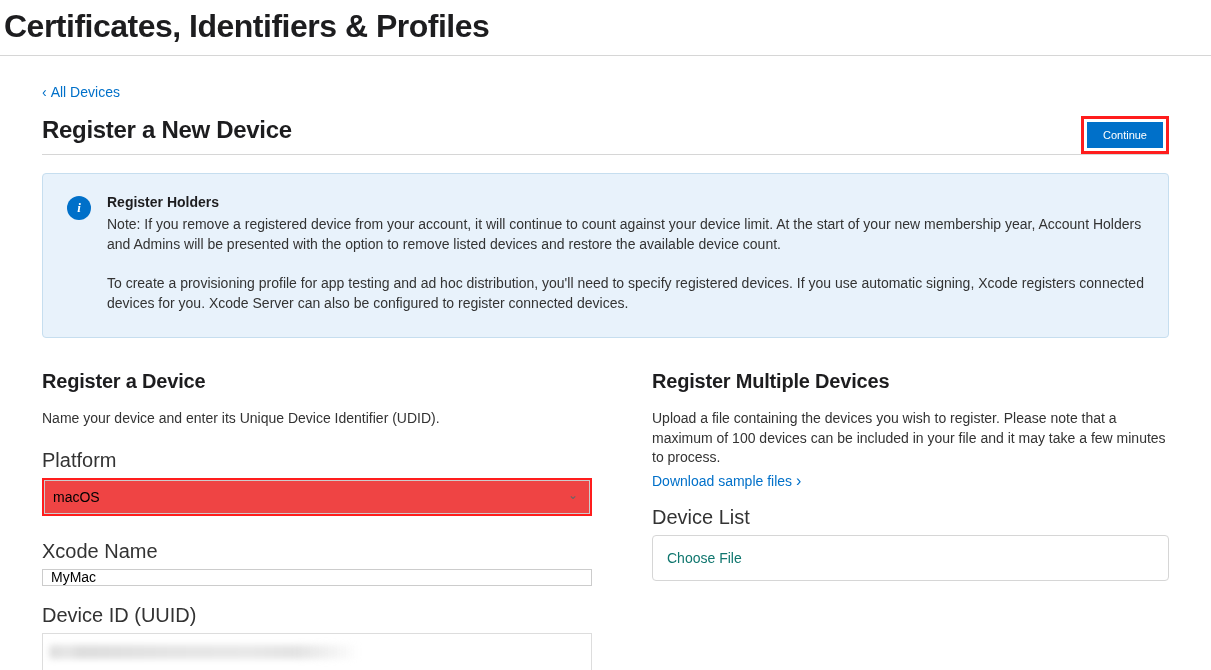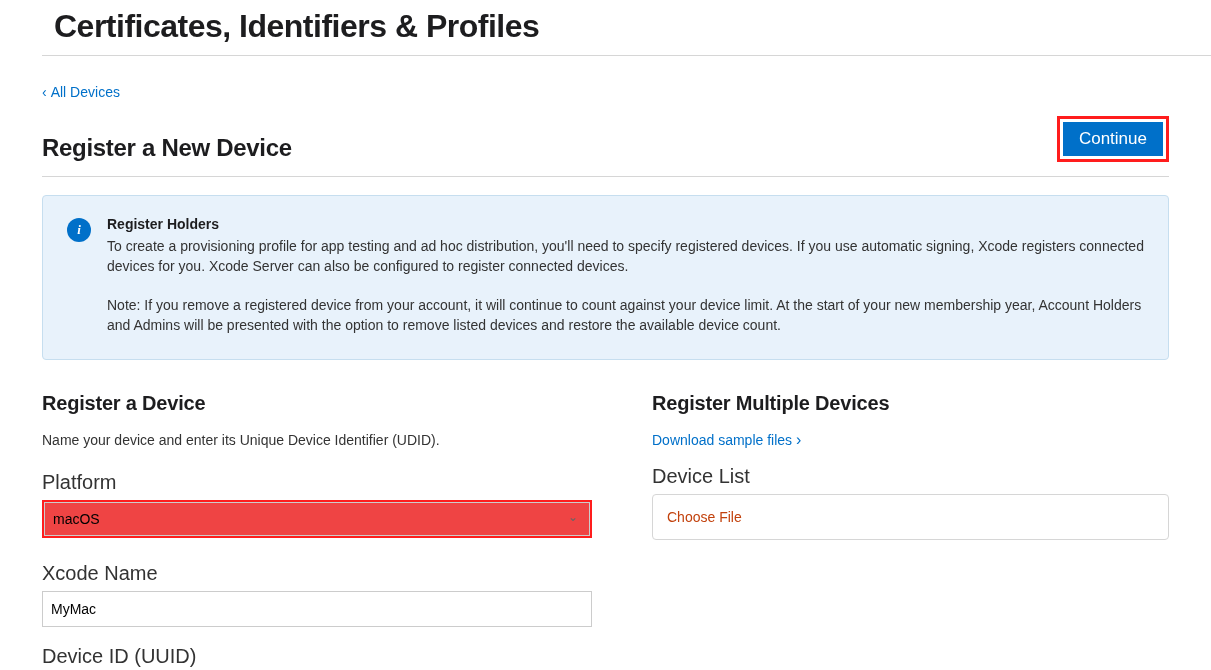--- a/index.html
+++ b/index.html
@@ -10,63 +10,61 @@
     body {
       font-family: -apple-system, BlinkMacSystemFont, "Segoe UI", Helvetica, Arial, sans-serif;
       background: #fff;
       color: #1d1d1f;
       font-size: 14px;
     }
     .main-title {
       font-size: 32px;
       font-weight: 700;
       letter-spacing: -0.5px;
-      padding: 8px 4px 10px 12px;
+      padding: 8px 4px 10px 4px;
       border-bottom: 1px solid #d6d6d6;
-      margin-left: 42px;
     }
     .content {
       padding: 28px 42px 20px 42px;
     }
     .back-link {
       color: #0070c9;
       text-decoration: none;
       font-size: 14px;
       display: inline-flex;
       align-items: center;
       margin-bottom: 16px;
     }
     .back-link .chev {
       font-size: 14px;
       margin-right: 4px;
     }
     .header-row {
       display: flex;
       justify-content: space-between;
-      align-items: flex-end;
-      padding-bottom: 14px;
+      align-items: flex-start;
       border-bottom: 1px solid #d6d6d6;
       margin-bottom: 18px;
     }
     .sub-title {
       font-size: 24px;
       font-weight: 700;
       letter-spacing: -0.3px;
     }
     .continue-wrapper {
       border: 3px solid #ff1d1d;
       padding: 3px;
       display: inline-block;
     }
     .continue-btn {
       background: #0070c9;
       color: #fff;
       border: none;
       padding: 7px 16px;
-      font-size: 17px;
+      font-size: 11px;
       cursor: pointer;
       font-family: inherit;
     }
     .info-box {
       background: #e8f2fb;
       border: 1px solid #c6deef;
       border-radius: 4px;
       padding: 20px 24px 24px 24px;
       display: flex;
       gap: 16px;
@@ -152,21 +150,21 @@
       position: absolute;
       right: 12px;
       top: 45%;
       transform: translateY(-50%);
       pointer-events: none;
       color: #666;
       font-size: 12px;
     }
     .text-input {
       width: 100%;
-      height: 36px;
+      height: 17px;
       padding: 0 8px;
       font-size: 14px;
       font-family: inherit;
       border: 1px solid #ccc;
       background: #fff;
     }
     .field-group {
       margin-bottom: 18px;
     }
     .blurred-input {
@@ -197,21 +195,21 @@
       margin-left: 4px;
       font-size: 16px;
     }
     .file-box {
       border: 1px solid #d6d6d6;
       border-radius: 4px;
       padding: 10px 14px;
       margin-top: 6px;
     }
     .choose-file {
-      color: #c2410c;
+      color: #0f766e;
       background: none;
       border: none;
       font-size: 14px;
       cursor: pointer;
       padding: 4px 0;
       font-family: inherit;
     }
     .mt16 { margin-top: 16px; }
   </style>
 </head>
@@ -230,22 +228,22 @@
     <h2 class="sub-title">Register a New Device</h2>
     <div class="continue-wrapper">
       <button class="continue-btn">Continue</button>
     </div>
   </div>
 
   <div class="info-box">
     <div class="info-icon">i</div>
     <div class="info-content">
       <div class="info-title">Register Holders</div>
+      <p>Note: If you remove a registered device from your account, it will continue to count against your device limit. At the start of your new membership year, Account Holders and Admins will be presented with the option to remove listed devices and restore the available device count.</p>
       <p>To create a provisioning profile for app testing and ad hoc distribution, you'll need to specify registered devices. If you use automatic signing, Xcode registers connected devices for you. Xcode Server can also be configured to register connected devices.</p>
-      <p>Note: If you remove a registered device from your account, it will continue to count against your device limit. At the start of your new membership year, Account Holders and Admins will be presented with the option to remove listed devices and restore the available device count.</p>
     </div>
   </div>
 
   <div class="columns">
 
     <div class="col-left">
       <h3 class="section-title">Register a Device</h3>
       <p class="section-desc">Name your device and enter its Unique Device Identifier (UDID).</p>
 
       <label class="form-label">Platform</label>
@@ -263,20 +261,21 @@
       <div class="field-group">
         <label class="form-label">Device ID (UUID)</label>
         <div class="blurred-input highlight-border">
           <div class="blurred-content"></div>
         </div>
       </div>
     </div>
 
     <div class="col-right">
       <h3 class="section-title">Register Multiple Devices</h3>
+      <p class="section-desc" style="margin-bottom:4px;">Upload a file containing the devices you wish to register. Please note that a maximum of 100 devices can be included in your file and it may take a few minutes to process.</p>
       <a href="#" class="download-link">Download sample files</a>
 
       <div class="mt16">
         <label class="form-label">Device List</label>
         <div class="file-box">
           <button class="choose-file">Choose File</button>
         </div>
       </div>
     </div>
 

